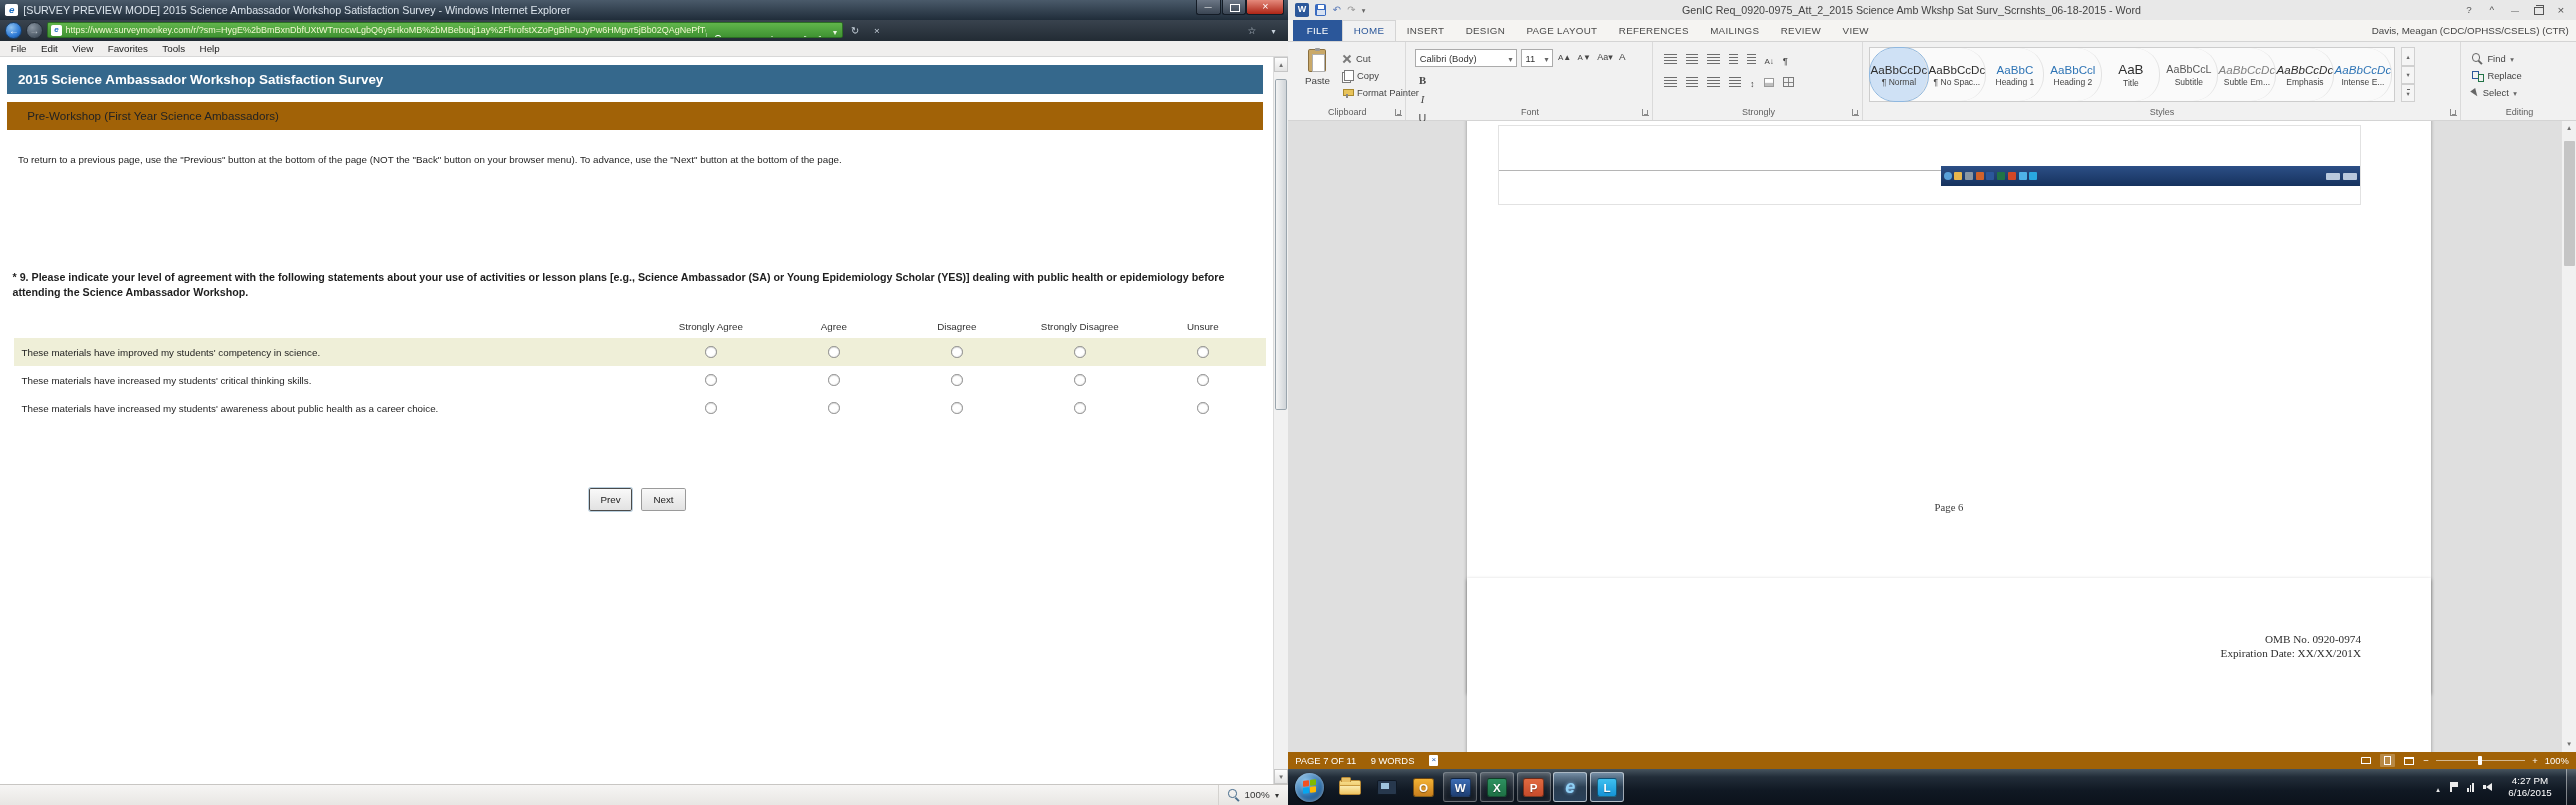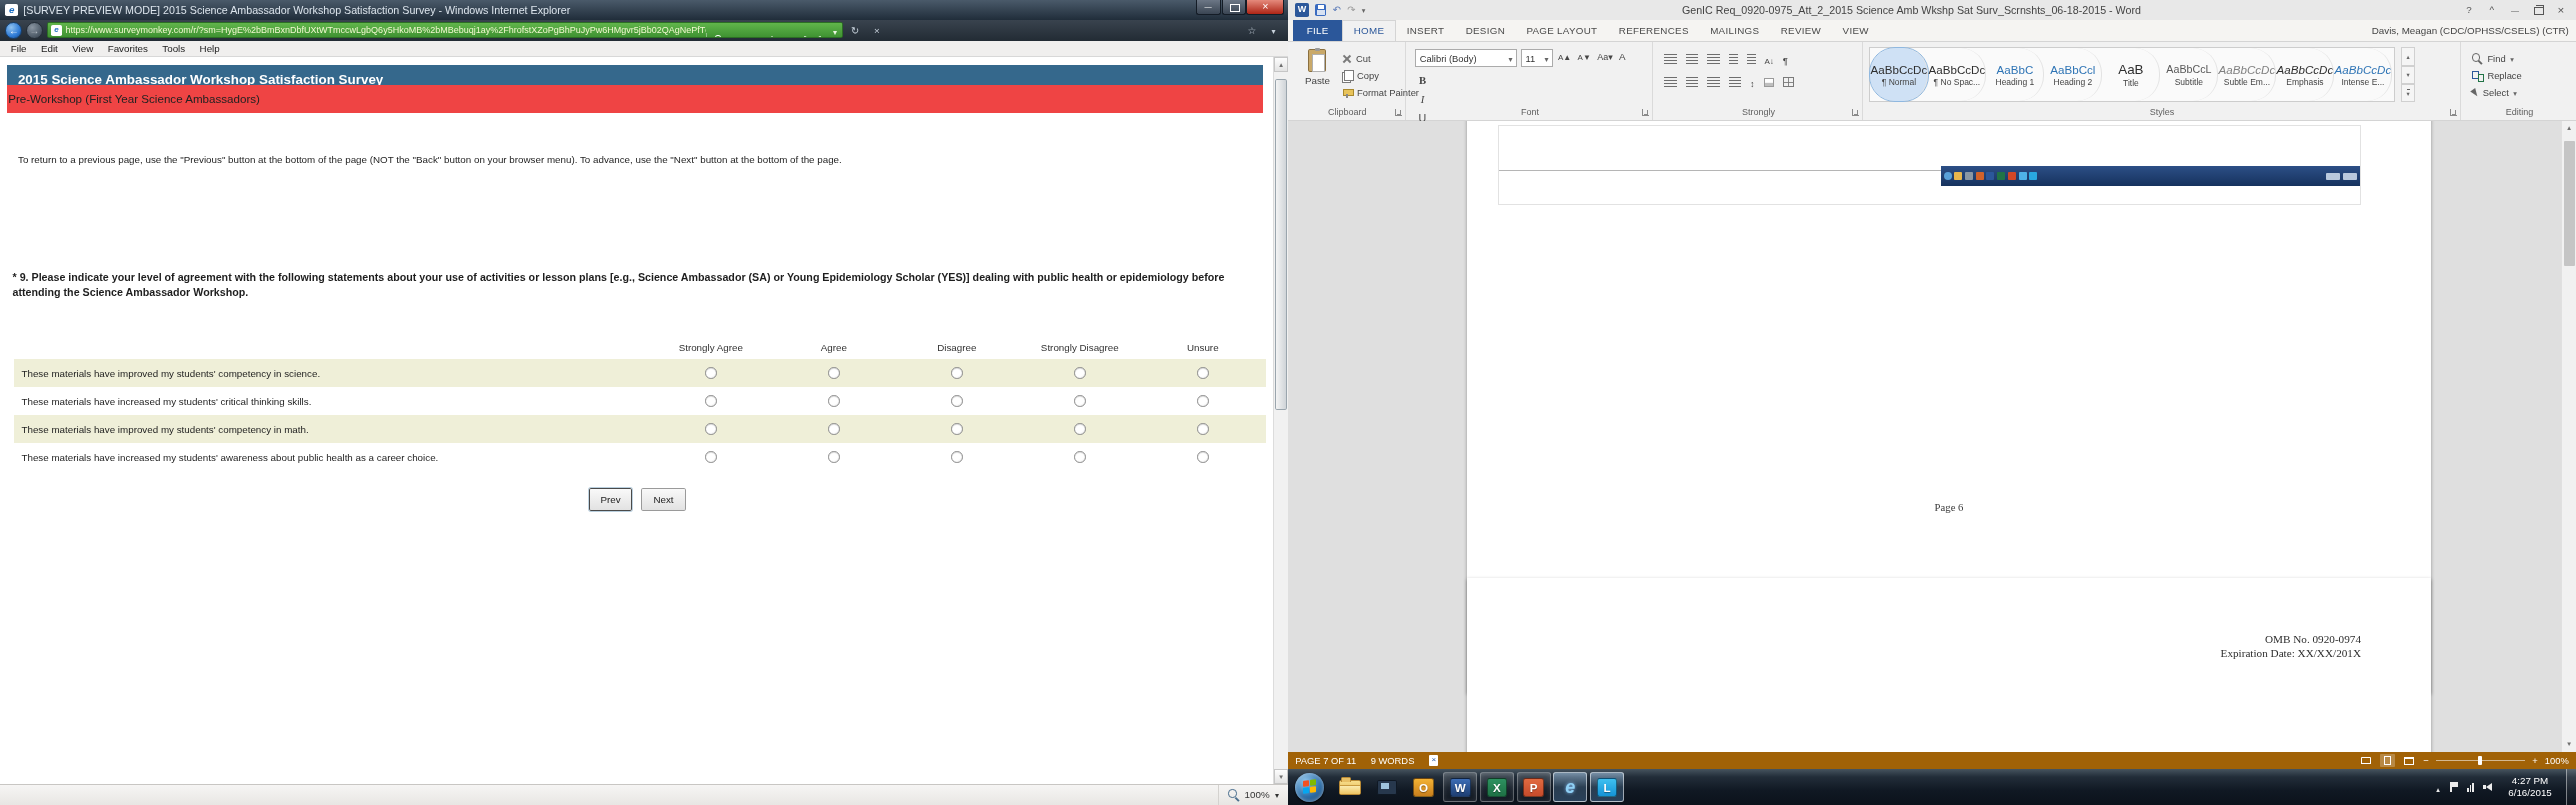--- a/index.html
+++ b/index.html
@@ -51,28 +51,28 @@
   .addr-spacer { flex:1; }
 
   .ie-menubar { height:16px; background:#f0efee; border-bottom:0.9px solid #d8d8d8; display:flex;
     align-items:center; font-size:9.8px; color:#222; padding-left:3.6px; }
   .menu-item { padding:0 7.2px; line-height:15px; }
 
   .ie-content { position:absolute; top:57px; left:0; width:1273px; bottom:21.5px; background:#fff; overflow:hidden; }
 
   .sv-band1 { position:absolute; left:7.2px; top:8px; width:1256px; height:29px; background:#35688c;
     color:#fff; font-size:13.4px; font-weight:bold; line-height:29px; padding-left:10.7px; }
-  .sv-band2 { position:absolute; left:7.2px; top:28px; width:1256px; height:28px; background:#ef4444;
-    color:#222; font-size:11.6px; line-height:28px; padding-left:1px; }
+  .sv-band2 { position:absolute; left:7.2px; top:45px; width:1256px; height:28px; background:#a16207;
+    color:#222; font-size:11.6px; line-height:28px; padding-left:20px; }
   .sv-instructions { position:absolute; left:18px; top:97px; font-size:9.8px; color:#1e1e1e; }
   .sv-question { position:absolute; left:12.5px; top:213px; width:1252px; font-size:10.7px; font-weight:bold;
     color:#1e1e1e; line-height:15px; }
   .sv-table { position:absolute; left:14.3px; top:258px; width:1252px; }
   .sv-thead, .sv-row { display:grid; grid-template-columns:635px 123px 123px 123px 123px 123px; align-items:center; }
-  .sv-thead { height:23px; font-size:9.8px; color:#333;margin-top:21px; }
+  .sv-thead { height:23px; font-size:9.8px; color:#333; }
   .sv-thead span { text-align:center; }
   .sv-row { height:28px; font-size:9.8px; color:#1e1e1e; }
   .sv-row.hl { background:#efefd8; }
   .sv-row .rowlabel { padding-left:7.2px; }
   .radio { width:11.6px; height:11.6px; border:0.9px solid #8c8c8c; border-radius:50%;
     background:radial-gradient(circle at 40% 35%, #fff 55%, #dcdcdc); justify-self:center;
     box-shadow:inset 0 0.9px 0.9px rgba(0,0,0,.15); }
   .sv-buttons { position:absolute; left:589px; top:431px; display:flex; gap:9px; }
   .sv-btn { height:23px; background:linear-gradient(#f9f9f9,#e2e2e2); border:0.9px solid #9a9a9a;
     border-radius:1.8px; font-size:9.8px; color:#222; display:flex; align-items:center; justify-content:center; }
@@ -381,28 +381,20 @@
         <span class="radio"></span>
       </div>
       <div class="sv-row">
         <span class="rowlabel">These materials have increased my students' critical thinking skills.</span>
         <span class="radio"></span>
         <span class="radio"></span>
         <span class="radio"></span>
         <span class="radio"></span>
         <span class="radio"></span>
       </div>
-      <div class="sv-row hl">
-        <span class="rowlabel">These materials have improved my students' competency in math.</span>
-        <span class="radio"></span>
-        <span class="radio"></span>
-        <span class="radio"></span>
-        <span class="radio"></span>
-        <span class="radio"></span>
-      </div>
       <div class="sv-row">
         <span class="rowlabel">These materials have increased my students' awareness about public health as a career choice.</span>
         <span class="radio"></span>
         <span class="radio"></span>
         <span class="radio"></span>
         <span class="radio"></span>
         <span class="radio"></span>
       </div>
     </div>
 

